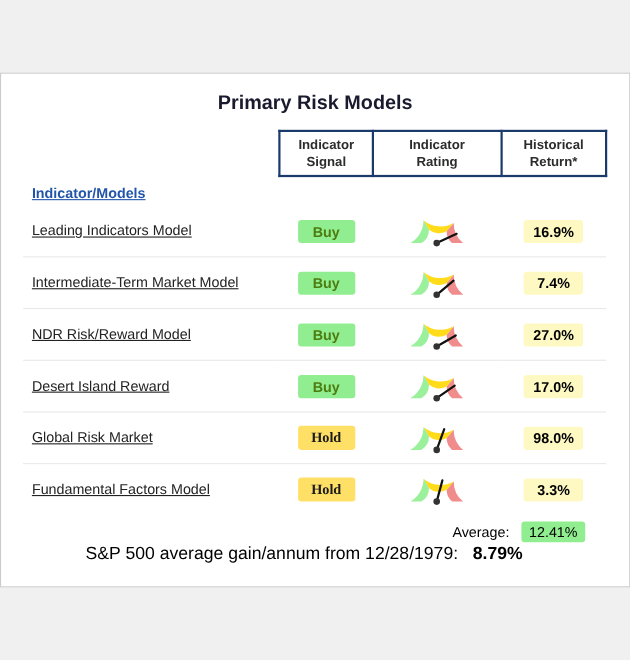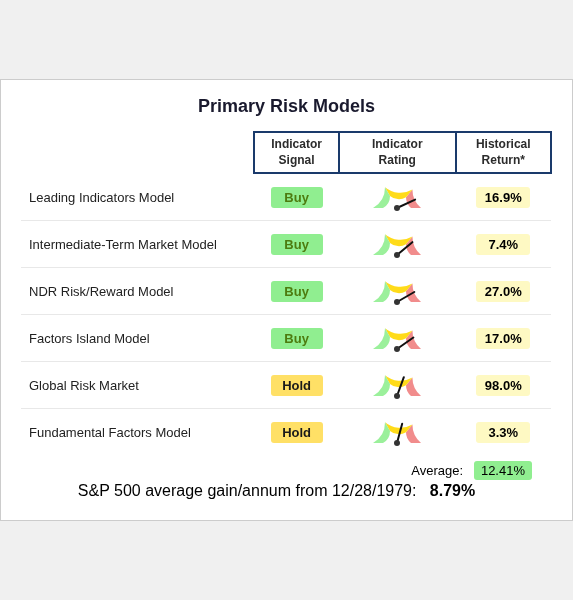--- a/index.html
+++ b/index.html
@@ -52,37 +52,39 @@
     .section-label {
       color: #2255aa;
       font-size: 13px;
       font-weight: bold;
       text-decoration: underline;
     }
     .model-name {
       font-size: 13px;
       color: #222;
       font-weight: normal;
+      text-decoration: underline;
     }
     .signal-badge {
       display: inline-block;
       padding: 3px 10px;
       border-radius: 3px;
       font-size: 13px;
       font-weight: bold;
       min-width: 52px;
       text-align: center;
     }
     .signal-buy {
       background: #90ee90;
       color: #4d7c0f;
     }
     .signal-hold {
       background: #ffe066;
       color: #1a1a1a;
+      font-family: Liberation Serif, serif;
     }
     .return-badge {
       display: inline-block;
       padding: 3px 8px;
       border-radius: 3px;
       font-size: 13px;
       font-weight: bold;
       background: #fef9c3;
       min-width: 54px;
       text-align: center;
@@ -108,20 +110,25 @@
   <table>
     <thead>
       <tr class="header-row">
         <th class="col-model"></th>
         <th class="col-signal">Indicator<br>Signal</th>
         <th class="col-gauge">Indicator<br>Rating</th>
         <th class="col-return">Historical<br>Return*</th>
       </tr>
     </thead>
     <tbody id="table-body">
+      <tr>
+        <td colspan="4" style="padding: 6px 8px 2px;">
+          <span class="section-label">Indicator/Models</span>
+        </td>
+      </tr>
     <tr>
           <td class="col-model"><span class="model-name">Leading Indicators Model</span></td>
           <td class="col-signal"><span class="signal-badge signal-buy">Buy</span></td>
           <td class="col-gauge">
             <div class="gauge-wrap">
               <svg width="60" height="34" viewBox="0 0 60 34">
       <path d="M 54 28 A 24 24 0 0 1 45.426902632476946 9.61493336514453 L 38.99902653561155 17.27537779633431 A 14 14 0 0 0 44 28 Z" fill="#f08080" opacity="0.9"></path>
       <path d="M 45.426902632476946 9.61493336514453 A 24 24 0 0 1 17.999999999999993 7.2153903091734755 L 22.999999999999996 15.875644347017861 A 14 14 0 0 0 38.99902653561155 17.27537779633431 Z" fill="#ffd700" opacity="0.9"></path>
       <path d="M 17.999999999999993 7.2153903091734755 A 24 24 0 0 1 6 27.999999999999996 L 16 28 A 14 14 0 0 0 22.999999999999996 15.875644347017861 Z" fill="#90ee90" opacity="0.9"></path>
       <line x1="30" y1="28" x2="48.126155740733" y2="19.54763476518601" stroke="#111" stroke-width="2" stroke-linecap="round"></line>
@@ -157,21 +164,21 @@
       <path d="M 45.426902632476946 9.61493336514453 A 24 24 0 0 1 17.999999999999993 7.2153903091734755 L 22.999999999999996 15.875644347017861 A 14 14 0 0 0 38.99902653561155 17.27537779633431 Z" fill="#ffd700" opacity="0.9"></path>
       <path d="M 17.999999999999993 7.2153903091734755 A 24 24 0 0 1 6 27.999999999999996 L 16 28 A 14 14 0 0 0 22.999999999999996 15.875644347017861 Z" fill="#90ee90" opacity="0.9"></path>
       <line x1="30" y1="28" x2="47.32050807568878" y2="18.000000000000004" stroke="#111" stroke-width="2" stroke-linecap="round"></line>
       <circle cx="30" cy="28" r="3" fill="#333"></circle>
     </svg>
             </div>
           </td>
           <td class="col-return"><span class="return-badge">27.0%</span></td>
         </tr>
         <tr style="border-top: 1px solid rgb(232, 232, 232);">
-          <td class="col-model"><span class="model-name">Factors Island Model</span></td>
+          <td class="col-model"><span class="model-name">Desert Island Reward</span></td>
           <td class="col-signal"><span class="signal-badge signal-buy">Buy</span></td>
           <td class="col-gauge">
             <div class="gauge-wrap">
               <svg width="60" height="34" viewBox="0 0 60 34">
       <path d="M 54 28 A 24 24 0 0 1 45.426902632476946 9.61493336514453 L 38.99902653561155 17.27537779633431 A 14 14 0 0 0 44 28 Z" fill="#f08080" opacity="0.9"></path>
       <path d="M 45.426902632476946 9.61493336514453 A 24 24 0 0 1 17.999999999999993 7.2153903091734755 L 22.999999999999996 15.875644347017861 A 14 14 0 0 0 38.99902653561155 17.27537779633431 Z" fill="#ffd700" opacity="0.9"></path>
       <path d="M 17.999999999999993 7.2153903091734755 A 24 24 0 0 1 6 27.999999999999996 L 16 28 A 14 14 0 0 0 22.999999999999996 15.875644347017861 Z" fill="#90ee90" opacity="0.9"></path>
       <line x1="30" y1="28" x2="46.383040885779835" y2="16.528471272979075" stroke="#111" stroke-width="2" stroke-linecap="round"></line>
       <circle cx="30" cy="28" r="3" fill="#333"></circle>
     </svg>

